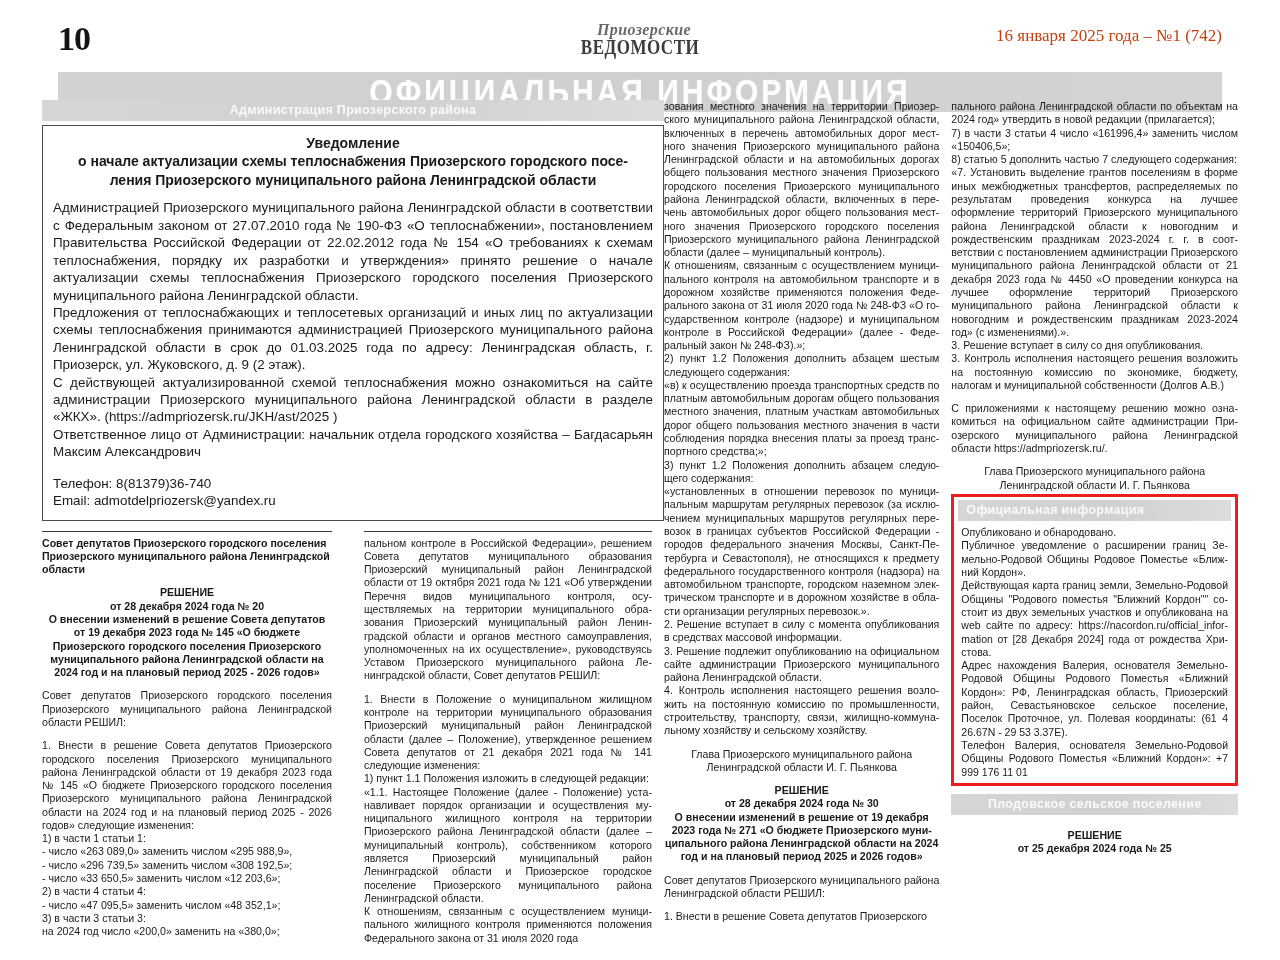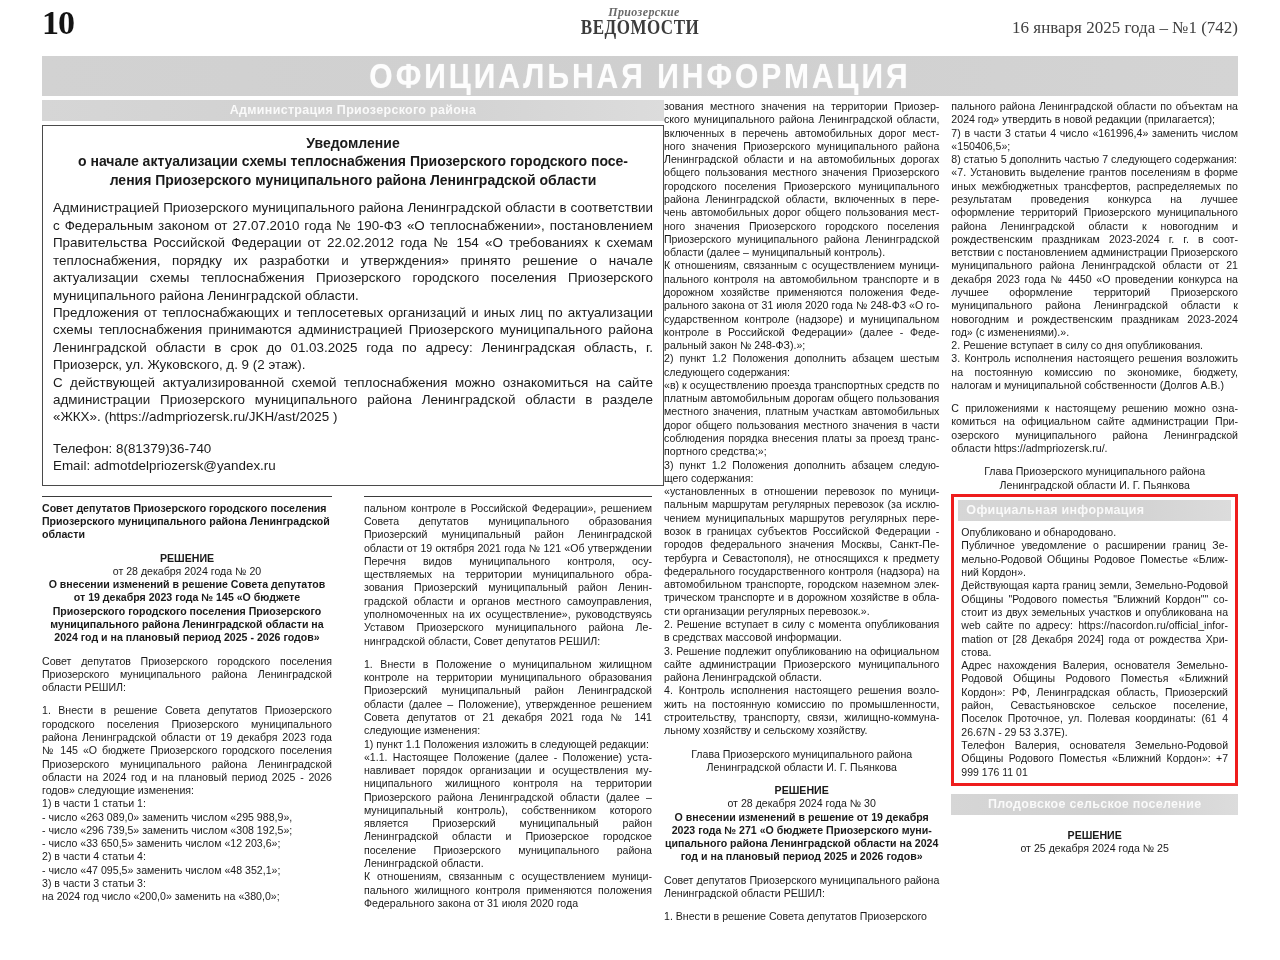--- a/index.html
+++ b/index.html
@@ -8,21 +8,21 @@
     width: 1280px; height: 960px;
     background: #ffffff;
     font-family: "Liberation Sans", sans-serif;
     color: #1a1a1a;
     overflow: hidden;
   }
   .page {
     position: relative;
     width: 1280px; height: 960px;
     background: #fff;
-    padding: 0;
+    padding: 16px;
   }
 
   
   .masthead {
     position: relative;
     height: 52px;
     padding: 4px 42px 0 42px;
     display: flex;
     align-items: flex-start;
     justify-content: space-between;
@@ -41,41 +41,41 @@
     left: 50%;
     transform: translateX(-50%);
     top: 6px;
     text-align: center;
     line-height: 1;
     color: #5b5b5b;
   }
   .logo-top {
     font-family: "Liberation Serif", serif;
     font-style: italic;
-    font-size: 12px;
+    font-size: 16px;
     letter-spacing: 0.4px;
     font-weight: 700;
     margin-left: 8px;
     color: #6a6a6a;
   }
   .logo-bottom {
     font-family: "Liberation Serif", serif;
     font-size: 17px;
     font-weight: 700;
     letter-spacing: 0.5px;
     margin-top: -2px;
     color: #3c3c3c;
     transform: scaleY(1.25);
     transform-origin: top center;
   }
   .issue-date {
     font-family: "Liberation Serif", serif;
     font-size: 17px;
-    color: #404040;
-    margin-top: 14px;
+    color: #c2410c;
+    margin-top: 6px;
     white-space: nowrap;
   }
 
   
   .section-banner {
     margin: 4px 42px 0 42px;
     height: 40px;
     background: linear-gradient(to right, #d2d2d2 0%, #cfcfcf 50%, #d4d4d4 100%);
     display: flex;
     align-items: center;
@@ -174,21 +174,21 @@
     border-top: 1.4px solid #3a3a3a;
     margin-bottom: 5px;
   }
 
   .doc-head {
     text-align: center;
     font-weight: 700;
     font-size: 10.6px;
     line-height: 1.26;
   }
-  .doc-date { text-align: center; font-size: 10.6px; font-weight: 400; line-height: 1.26;}
+  .doc-date { text-align: center; font-size: 10.6px; font-weight: 700; line-height: 1.26;}
 
   
   .red-box {
     border: 3px solid #ee1d1d;
     padding: 3px 4px 4px 4px;
     margin-top: 2px;
     margin-bottom: 8px;
     background: #fff;
   }
   .red-box .grey-head { margin-bottom: 5px; text-align: left; padding-left: 8px;}
@@ -222,20 +222,21 @@
       <div class="notice-box">
         <div class="notice-title">
           <span class="sub">Уведомление</span>
           <span class="sub">о начале актуализации схемы теплоснабжения Приозерского городского посе-</span>
           <span class="sub">ления Приозерского муниципального района Ленинградской области</span>
         </div>
         <div class="notice-body">
           <p>Администрацией Приозерского муниципального района Ленинградской области в соот­ветствии с Федеральным законом от 27.07.2010 года № 190-ФЗ «О теплоснабжении», постановлением Правительства Российской Федерации от 22.02.2012 года № 154 «О требованиях к схемам теплоснабжения, порядку их разработки и утверждения» принято решение о начале актуализации схемы теплоснабжения Приозерского городского по­селения Приозерского муниципального района Ленинградской области.</p>
           <p>Предложения от теплоснабжающих и теплосетевых организаций и иных лиц по актуа­лизации схемы теплоснабжения принимаются администрацией Приозерского муници­пального района Ленинградской области в срок до 01.03.2025 года по адресу: Ленинградская область, г. Приозерск, ул. Жуковского, д. 9 (2 этаж).</p>
           <p>С действующей актуализированной схемой теплоснабжения можно ознакомиться на сайте администрации Приозерского муниципального района Ленинградской области в разделе «ЖКХ». (https://admpriozersk.ru/JKH/ast/2025 )</p>
+          <p>Ответственное лицо от Администрации: начальник отдела городского хозяйства – Баг­дасарьян Максим Александрович</p>
         </div>
         <div class="notice-contacts">
           <p>Телефон: 8(81379)36-740</p>
           <p>Email: admotdelpriozersk@yandex.ru</p>
         </div>
       </div>
 
       <div class="left-split">
 
         <div class="col c1 bodytext">
@@ -293,21 +294,21 @@
       <p>Совет депутатов Приозерского муниципального рай­она Ленинградской области РЕШИЛ:</p>
       <div class="spacer"></div>
       <p>1. Внести в решение Совета депутатов Приозерского</p>
     </div>
 
     <div class="col c4 bodytext">
       <p>пального района Ленинградской области по объектам на 2024 год» утвердить в новой редакции (прилага­ется);</p>
       <p>7) в части 3 статьи 4 число «161996,4» заменить чис­лом «150406,5»;</p>
       <p>8) статью 5 дополнить частью 7 следующего содержа­ния:</p>
       <p>«7. Установить выделение грантов поселениям в форме иных межбюджетных трансфертов, распреде­ляемых по результатам проведения конкурса на луч­шее оформление территорий Приозерского муници­пального района Ленинградской области к новогодним и рождественским праздникам 2023-2024 г. г. в соот­ветствии с постановлением администрации Приозер­ского муниципального района Ленинградской области от 21 декабря 2023 года № 4450 «О проведении кон­курса на лучшее оформление территорий Приозер­ского муниципального района Ленинградской области к новогодним и рождественским праздникам 2023-2024 год» (с изменениями).».</p>
-      <p>2. Решение вступает в силу со дня опубликования.</p>
+      <p>3. Решение вступает в силу со дня опубликования.</p>
       <p>3. Контроль исполнения настоящего решения возло­жить на постоянную комиссию по экономике, бюджету, налогам и муниципальной собственности (Долгов А.В.)</p>
       <div class="spacer"></div>
       <p>С приложениями к настоящему решению можно озна­комиться на официальном сайте администрации При­озерского муниципального района Ленинградской области https://admpriozersk.ru/.</p>
       <div class="spacer"></div>
       <p class="right">Глава Приозерского муниципального района</p>
       <p class="right">Ленинградской области И. Г. Пьянкова</p>
 
       <div class="red-box">
         <div class="grey-head">Официальная информация</div>
         <div class="bodytext">

